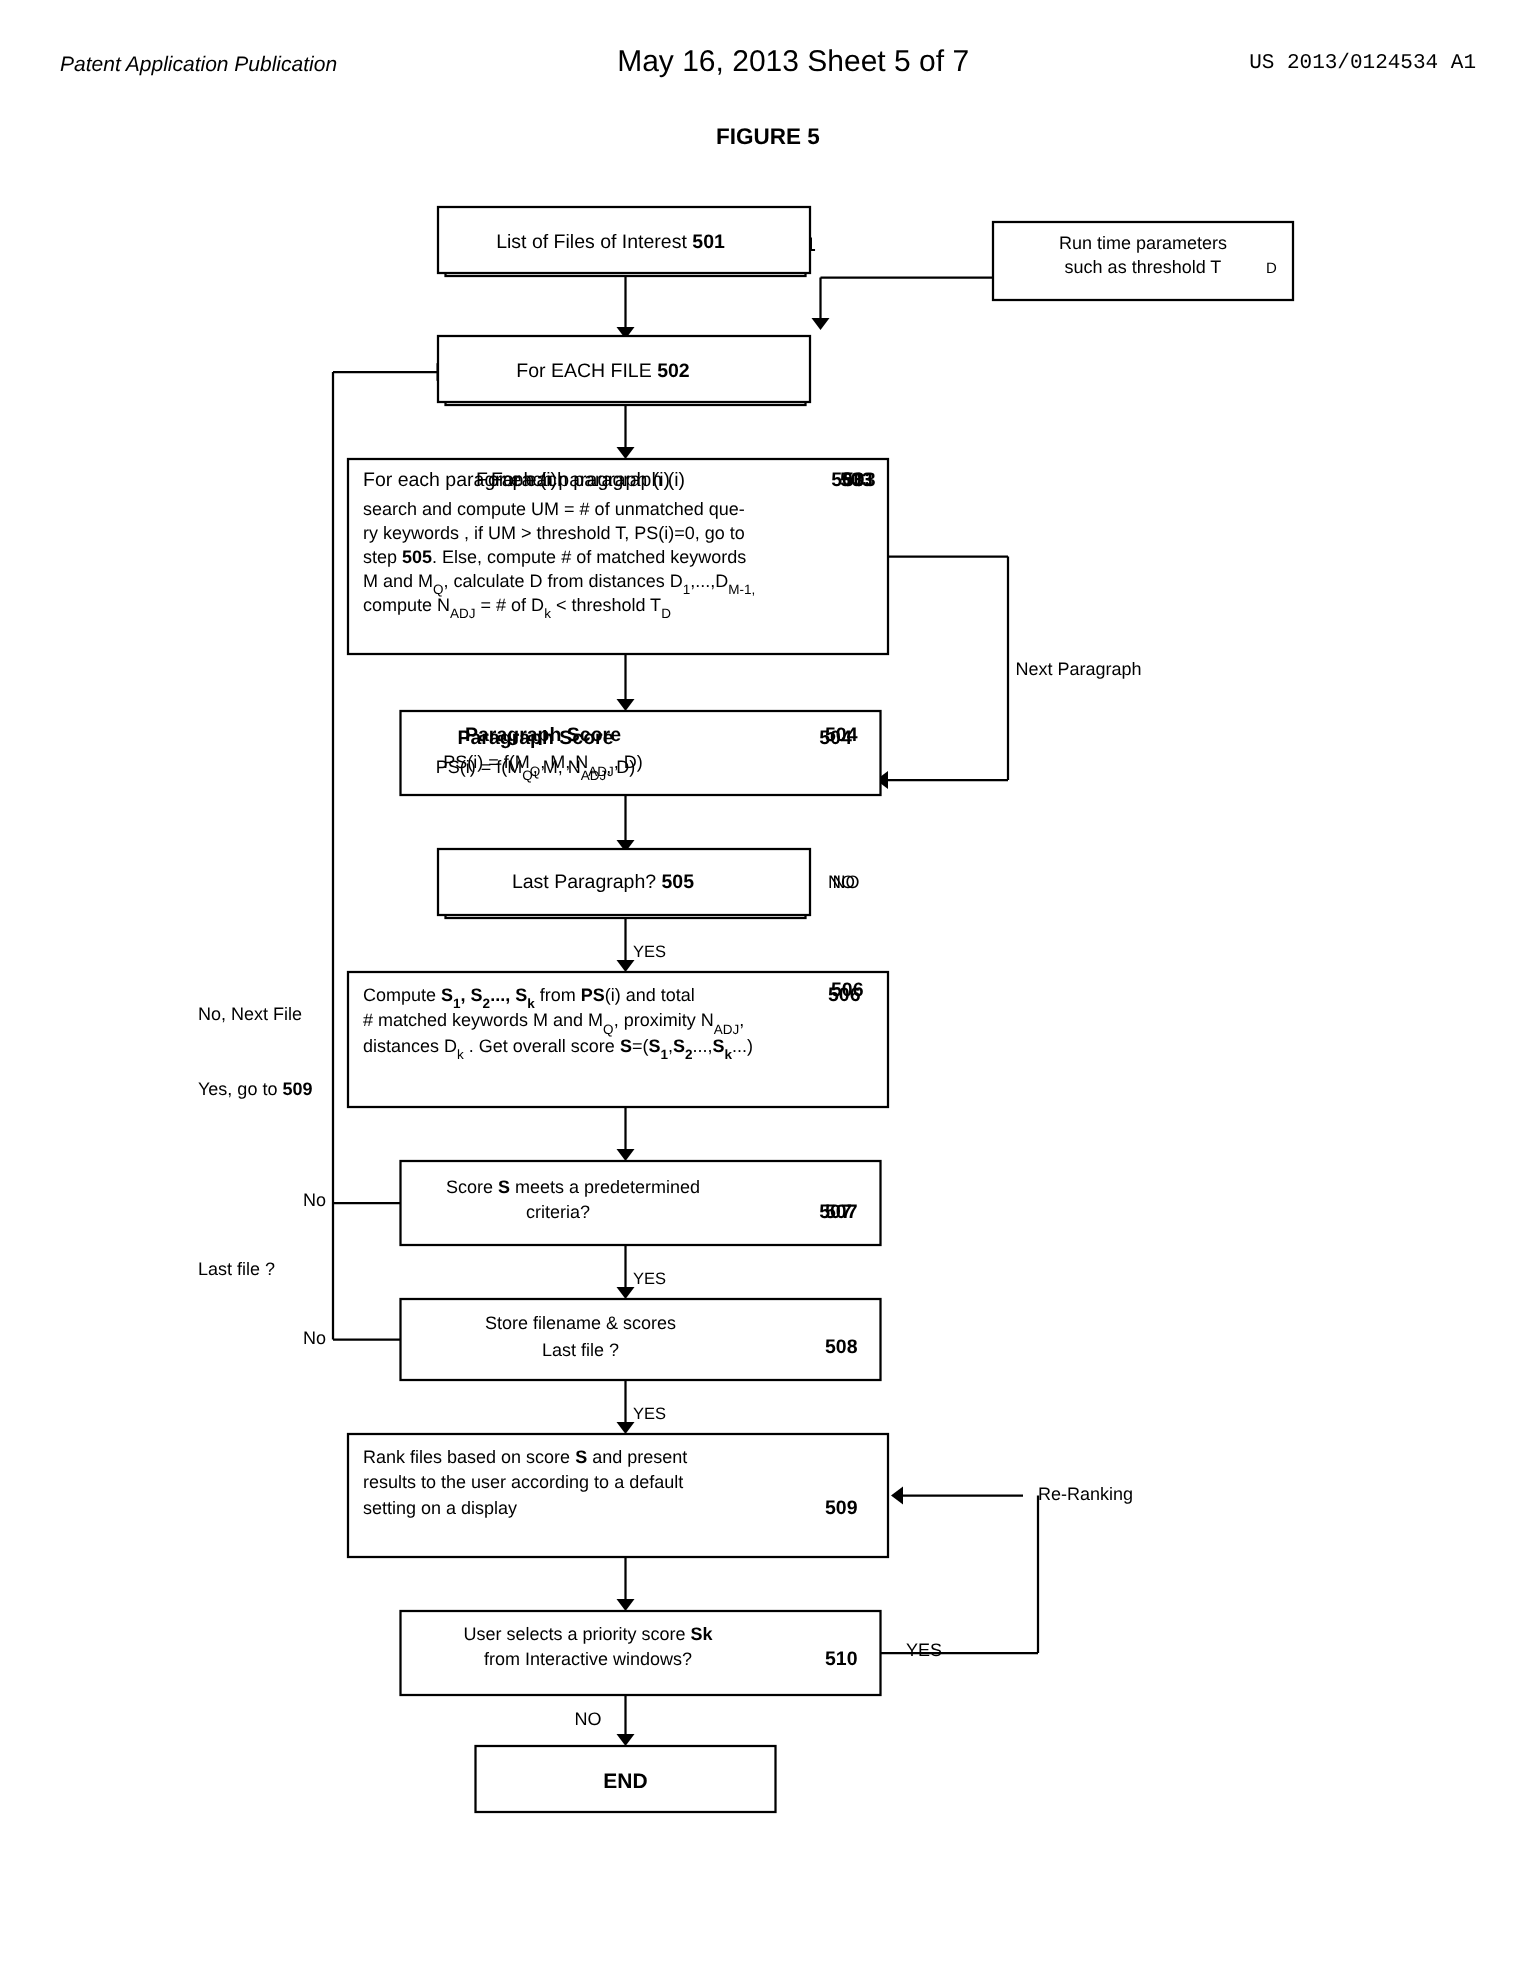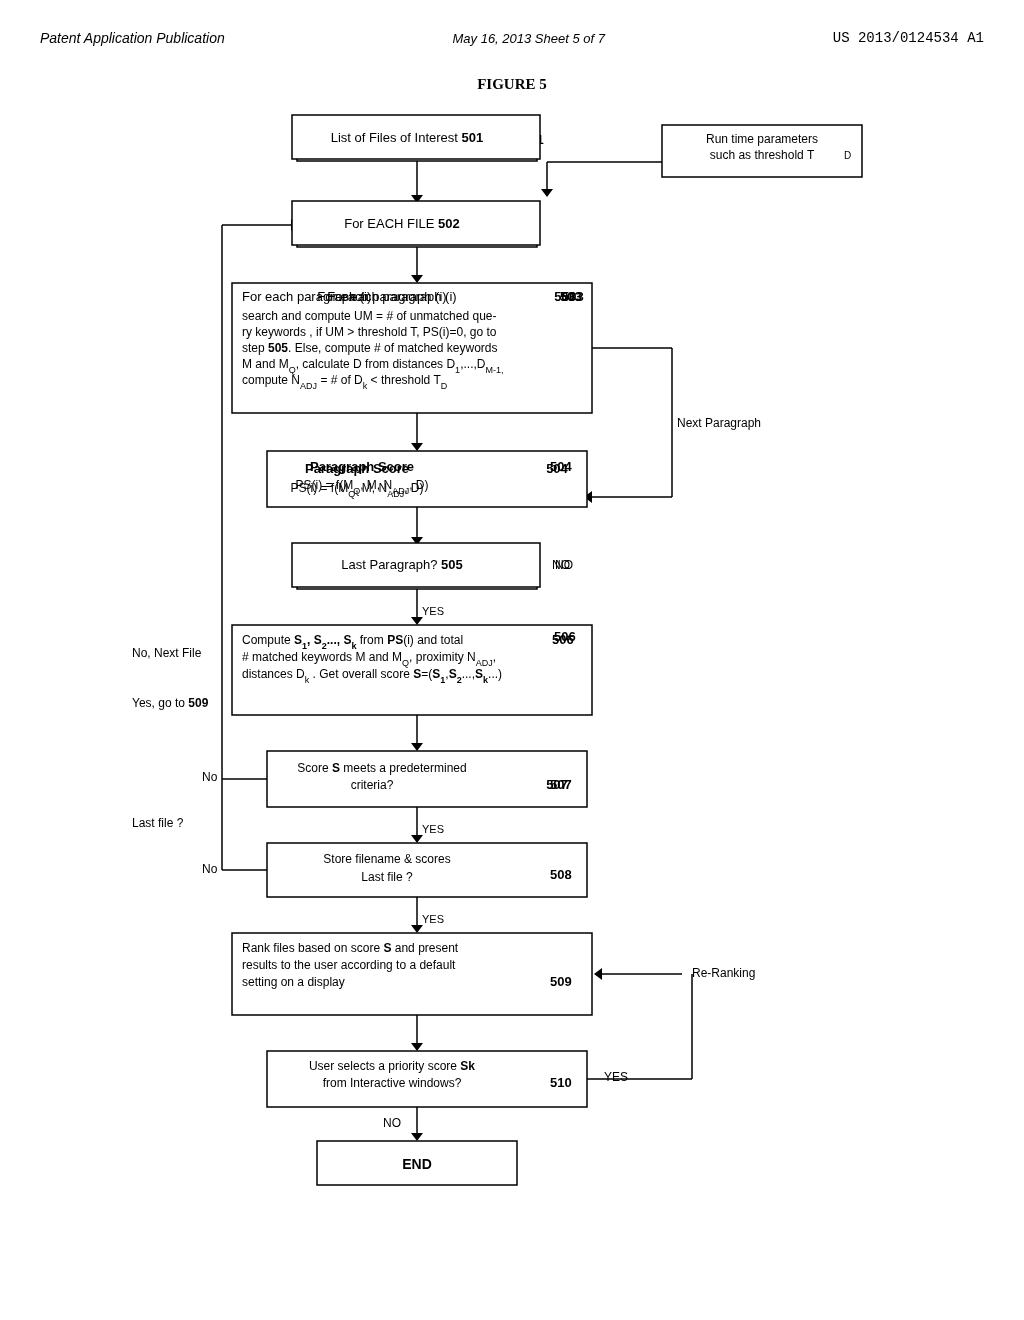--- a/index.html
+++ b/index.html
@@ -23,34 +23,32 @@
       justify-content: space-between;
       align-items: center;
       margin-bottom: 30px;
       border-bottom: none;
     }
     .header-left {
       font-size: 14px;
       font-style: italic;
     }
     .header-center {
-      font-size: 13px;
-      font-style: italic;
+      font-size: 20px;
     }
     .header-right {
       font-size: 14px;
       font-family: Liberation Mono, monospace;
     }
     .figure-title {
       text-align: center;
       font-weight: bold;
       font-size: 15px;
-      margin-bottom: 14px;
+      margin-bottom: 30px;
       margin-top: 10px;
-      font-family: Liberation Serif, serif;
     }
   </style>
 </head>
 <body>
 
 <div class="page">
 
   <div class="header">
     <div class="header-left">Patent Application Publication</div>
     <div class="header-center">May 16, 2013   Sheet 5 of 7</div>

